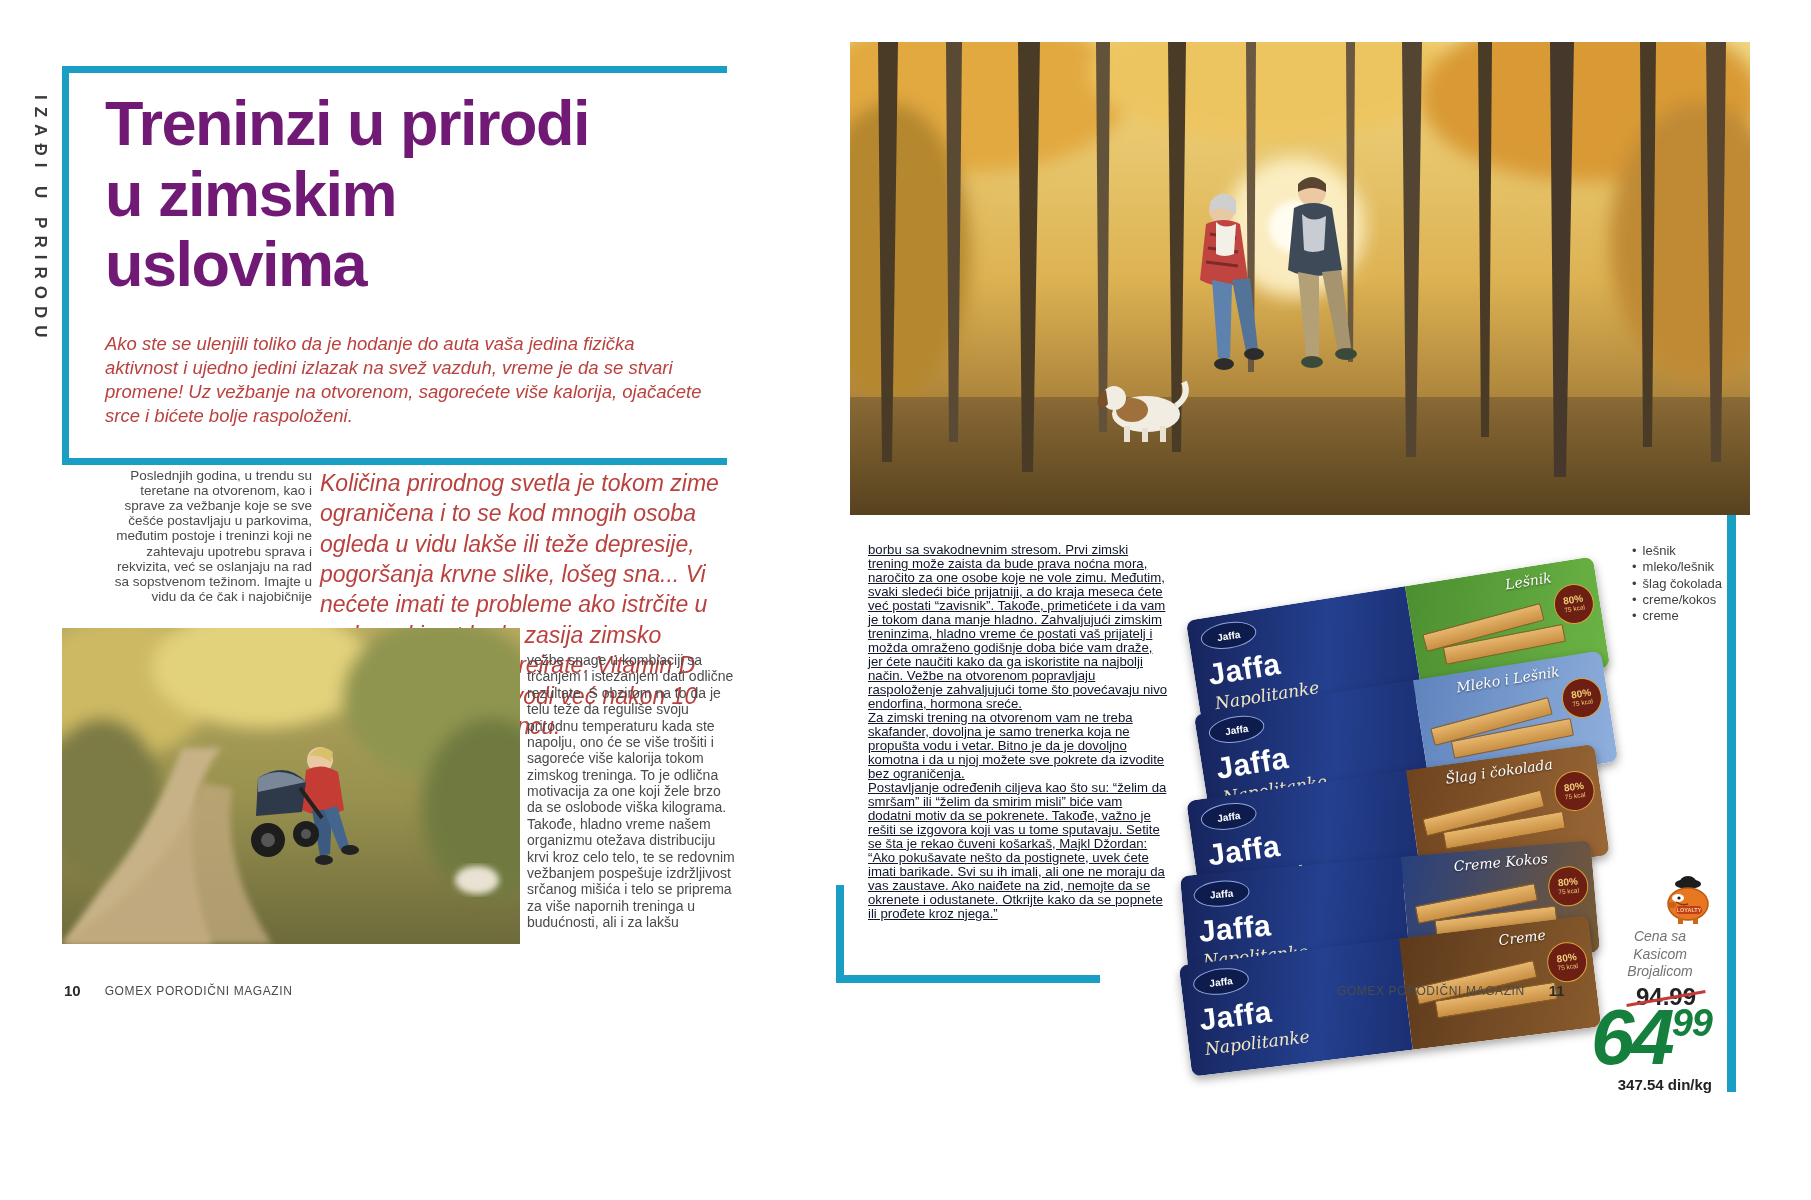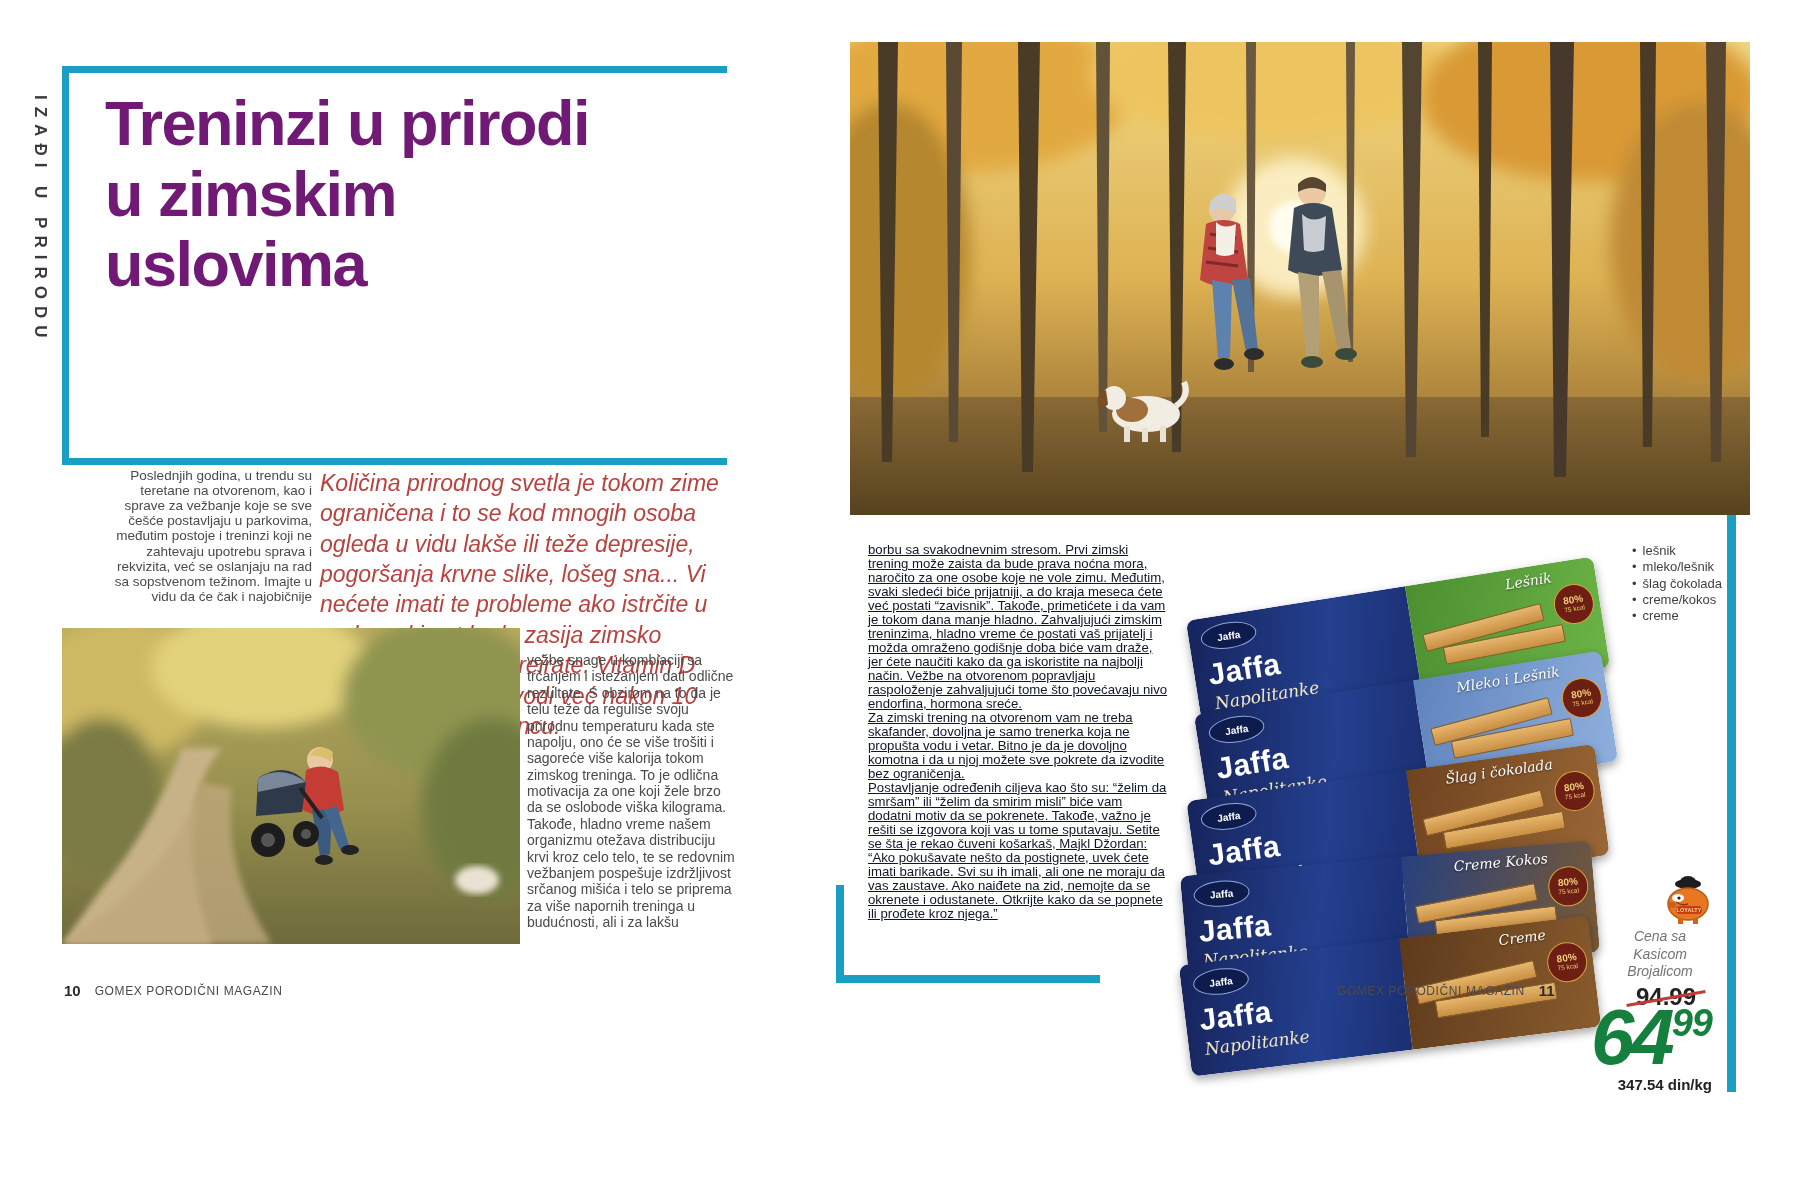--- a/index.html
+++ b/index.html
@@ -75,39 +75,40 @@
   .old-price{left:1620px;top:983px;width:92px;text-align:center;font-size:24px;font-weight:700;color:#222;}
   .old-price::after{content:"";position:absolute;left:6px;right:6px;top:50%;height:3px;
                     background:#c23b36;transform:rotate(-10deg);}
   .price{left:1560px;top:998px;width:152px;text-align:right;color:#15803d;white-space:nowrap;font-style:italic;}
   .price .big{font-size:78px;font-weight:800;letter-spacing:-3px;line-height:1;}
   .price .sup{font-size:38px;font-weight:800;vertical-align:28px;letter-spacing:-1px;}
   .unit-price{left:1560px;top:1076px;width:152px;text-align:right;
               font-size:15px;font-weight:700;color:#222;}
 
   
-  .footer{top:982px;font-size:12px;color:#4a4a4a;letter-spacing:.6px;display:flex;gap:14px;align-items:center;}
+  .footer{top:982px;font-size:12px;color:#4a4a4a;letter-spacing:.6px;display:flex;gap:24px;align-items:center;}
   .footer .num{font-size:15px;font-weight:700;color:#2b2b2b;letter-spacing:0;}
   .f-left{left:64px;}
   .f-right{left:1337px;}
 </style>
 </head>
 <body>
 
 <div class="page">
 
   <div class="abs kicker">IZAĐI U PRIRODU</div>
   <div class="abs title-frame"></div>
 
   <div class="abs headline">
     <div>Treninzi u prirodi</div>
     <div>u zimskim</div>
     <div>uslovima</div>
   </div>
 
+  <div class="abs intro">Ako ste se ulenjili toliko da je hodanje do auta vaša jedina fizička aktivnost i ujedno jedini izlazak na svež vazduh, vreme je da se stvari promene! Uz vežbanje na otvorenom, sagorećete više kalorija, ojačaćete srce i bićete bolje raspoloženi.</div>
   <div class="abs col1">Poslednjih godina, u trendu su teretane na otvorenom, kao i sprave za vežbanje koje se sve češće postavljaju u parkovima, međutim postoje i treninzi koji ne zahtevaju upotrebu sprava i rekvizita, već se oslanjaju na rad sa sopstvenom težinom. Imajte u vidu da će čak i najobičnije</div>
   <div class="abs pullquote">Količina prirodnog svetla je tokom zime ograničena i to se kod mnogih osoba ogleda u vidu lakše ili teže depresije, pogoršanja krvne slike, lošeg sna... Vi nećete imati te probleme ako istrčite u park svaki put kada zasija zimsko sunce i malo se rekreirate. Vitamin D počinje da se proizvodi već nakon 10 minuta izlaganja suncu.</div>
   <div class="abs col3">vežbe snage u kombiaciji sa trčanjem i istezanjem dati odlične rezultate. S obzirom na to da je telu teže da reguliše svoju prirodnu temperaturu kada ste napolju, ono će se više trošiti i sagoreće više kalorija tokom zimskog treninga. To je odlična motivacija za one koji žele brzo da se oslobode viška kilograma. Takođe, hladno vreme našem organizmu otežava distribuciju krvi kroz celo telo, te se redovnim vežbanjem pospešuje izdržljivost srčanog mišića i telo se priprema za više napornih treninga u budućnosti, ali i za lakšu</div>
 
   <div class="abs photo-left">
     <svg width="458" height="316" viewBox="0 0 458 316">
       <defs>
         <linearGradient id="lg1" x1="0" y1="0" x2="0" y2="1">
           <stop offset="0" stop-color="#b8a95f"></stop>
             <stop offset=".55" stop-color="#97904e"></stop>

